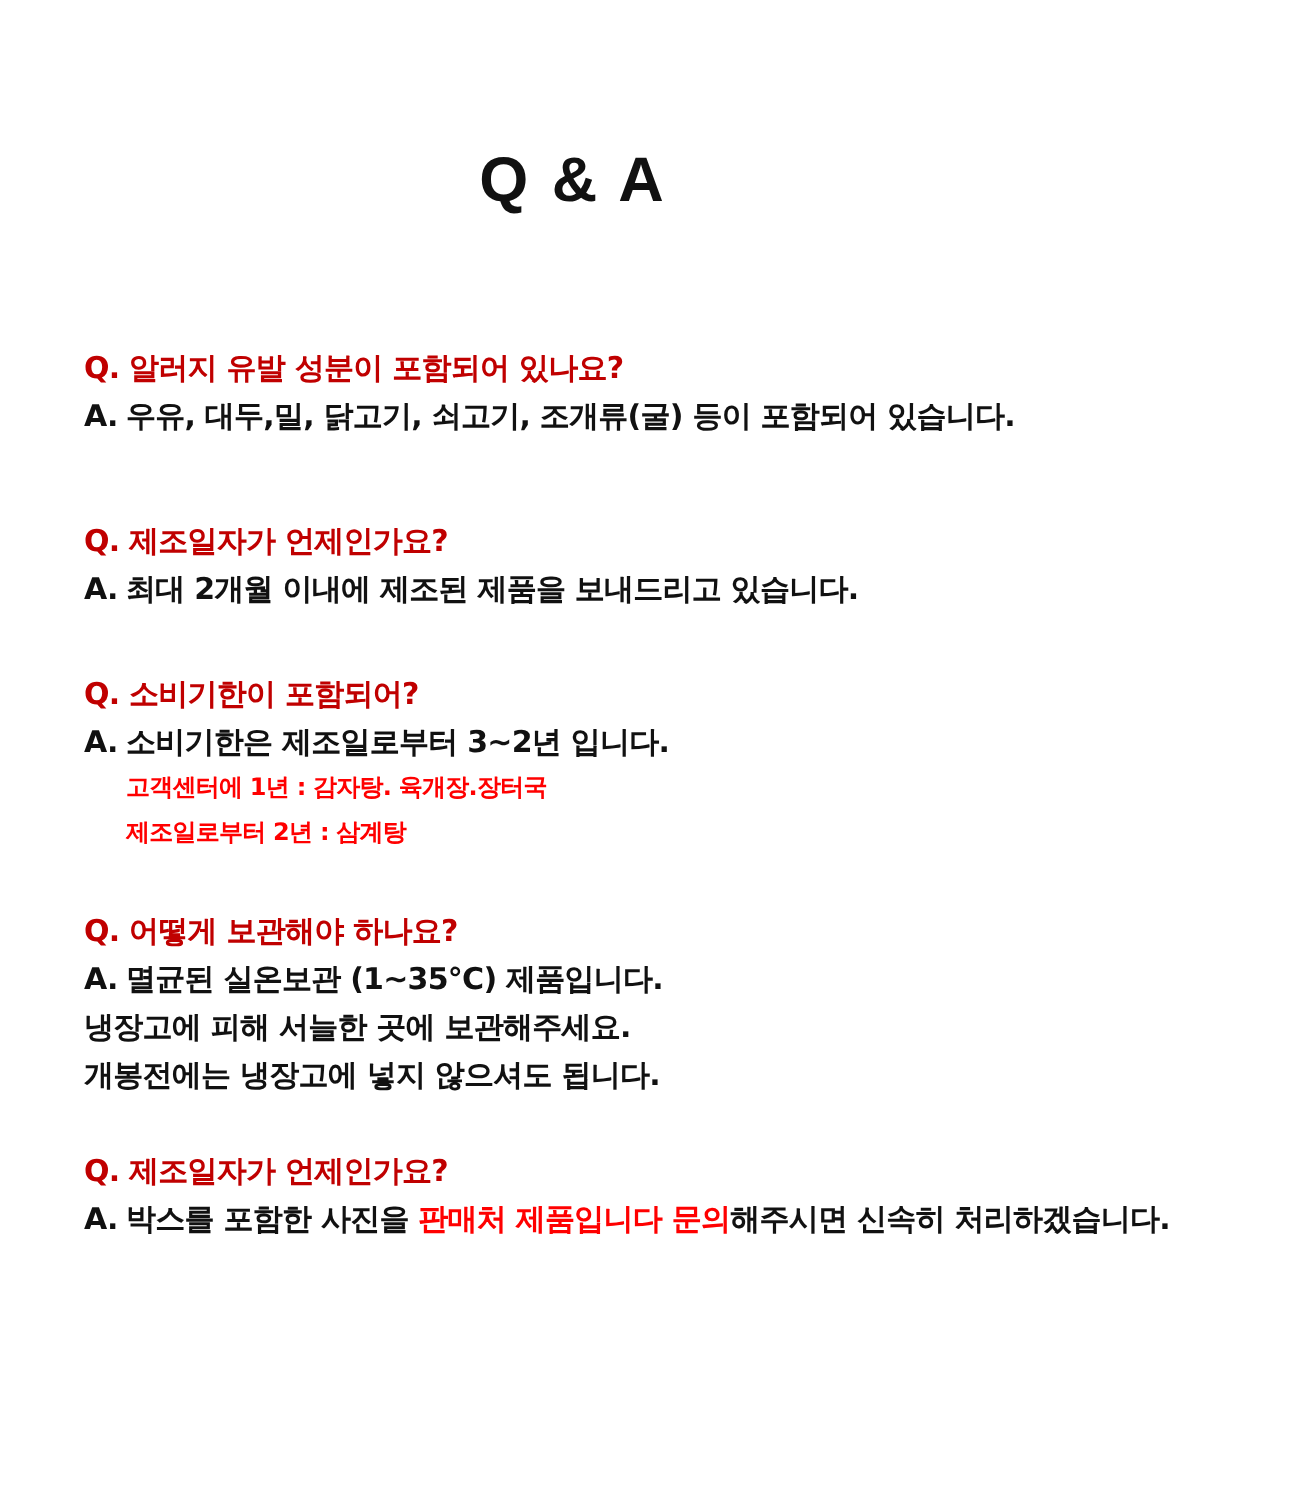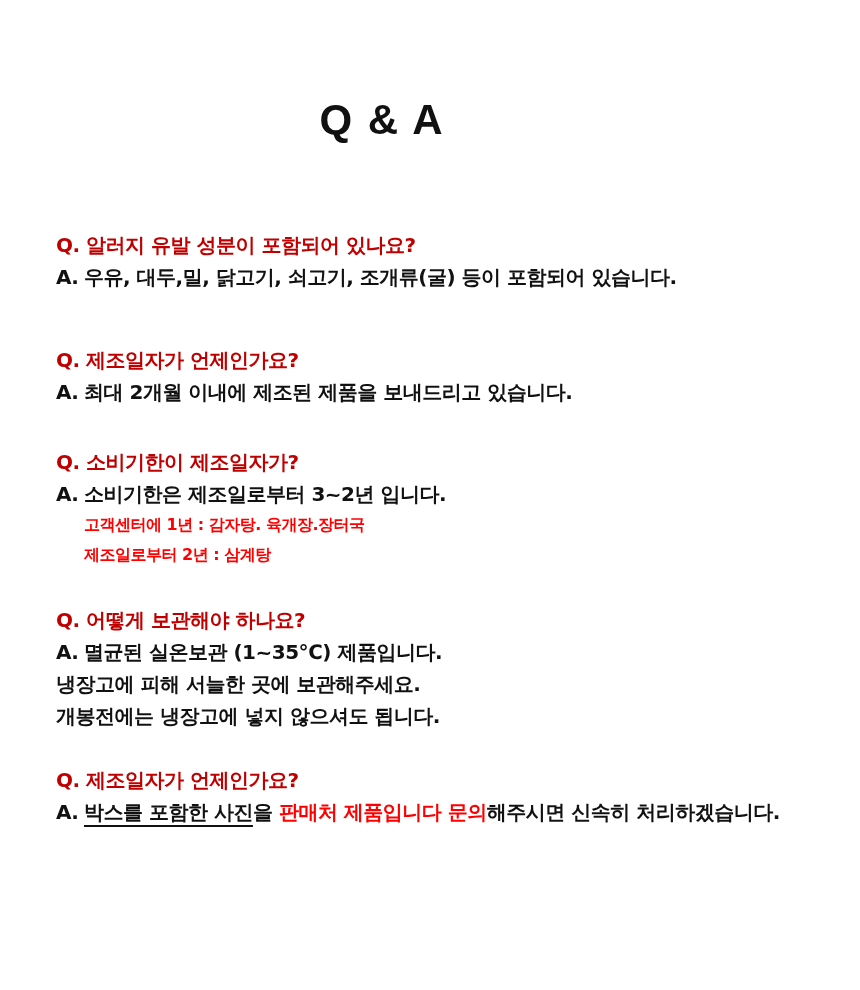--- a/index.html
+++ b/index.html
@@ -55,21 +55,21 @@
     .note {
       padding-left: 28px;
       font-weight: bold;
       font-size: 16px;
       line-height: 30px;
       color: #ff0000;
       letter-spacing: -0.5px;
       white-space: nowrap;
     }
     .red { color: #ff0000; }
-    .ul { text-decoration: underline; text-underline-offset: 6px; text-decoration-thickness: 2px; }
+    .ul { text-underline-offset: 6px; text-decoration-thickness: 2px; }
   </style>
 </head>
 <body>
 
 <div class="title">Q &amp; A</div>
 
 <div class="qa" style="top:216px;margin-top:13px;">
   <div class="q">
     <span class="text">Q.</span>
     <span class="text">알러지 유발 성분이 포함되어 있나요?</span>
@@ -85,21 +85,21 @@
     <span class="text">제조일자가 언제인가요?</span>
   </div>
   <div class="a">
     <span class="prefix">A.</span><span>최대 2개월 이내에 제조된 제품을 보내드리고 있습니다.</span>
   </div>
 </div>
 
 <div class="qa" style="top:446px;">
   <div class="q">
     <span class="text">Q.</span>
-    <span class="text">소비기한이 제조일자가?</span>
+    <span class="text">소비기한이 포함되어?</span>
   </div>
   <div class="a">
     <span class="prefix">A.</span><span>소비기한은 제조일로부터 3~2년 입니다.</span>
   </div>
   <div class="note">고객센터에 1년 : 감자탕. 육개장.장터국</div>
   <div class="note">제조일로부터 2년 : 삼계탕</div>
 </div>
 
 <div class="qa" style="top:604px;">
   <div class="q">

